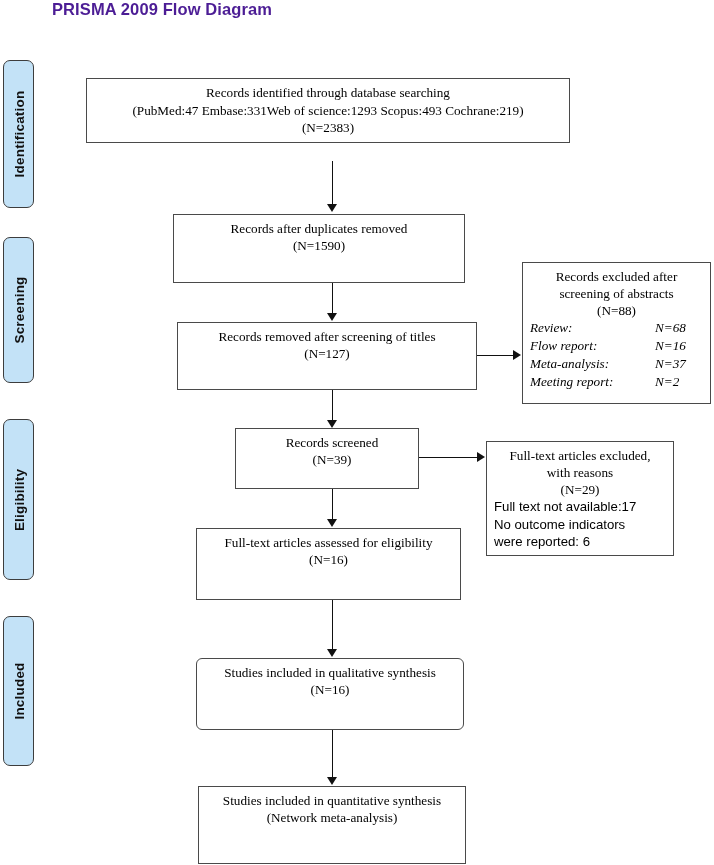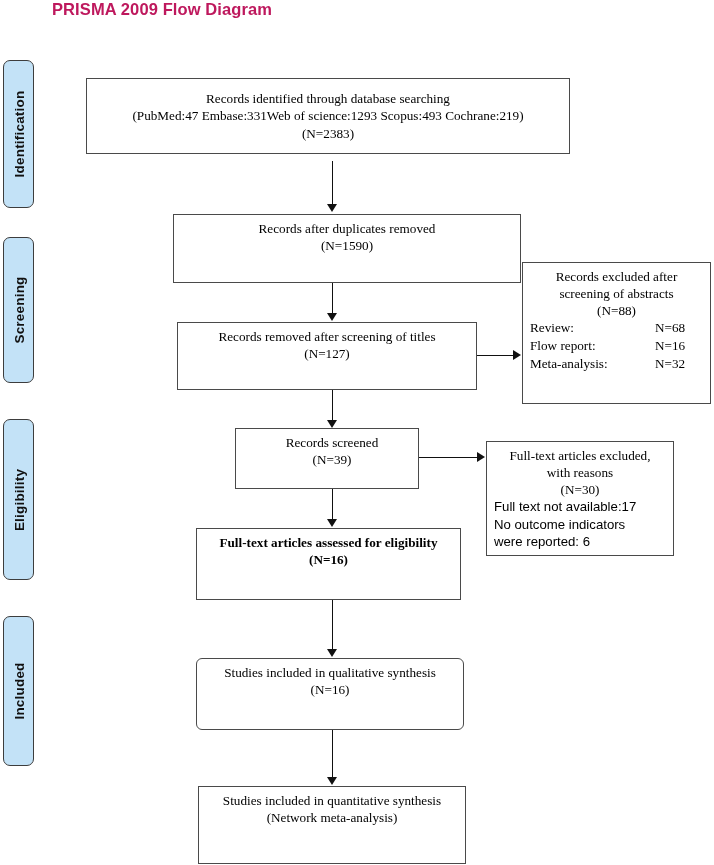--- a/index.html
+++ b/index.html
@@ -23,21 +23,21 @@
 
   
   .title {
     position: absolute;
     left: 52px;
     top: 0px;
     font-family: "Liberation Sans", sans-serif;
     font-weight: bold;
     font-size: 16.5px;
     letter-spacing: 0.1px;
-    color: #be185d;
+    color: #4c1d95;
     white-space: nowrap;
   }
 
   
   .stage {
     position: absolute;
     left: 3px;
     width: 31px;
     background: #c3e2f7;
     border: 1.4px solid #3d3d3d;
@@ -100,20 +100,21 @@
     line-height: 1.3;
     white-space: pre-line;
   }
   .reason-row {
     display: flex;
     justify-content: space-between;
     font-family: "Liberation Serif", serif;
     font-size: 13.2px;
     line-height: 1.34;
     padding-right: 6px;
+    font-style: italic;
   }
   .reason-row .rr-value {
     min-width: 42px;
     text-align: left;
   }
   .reason-line {
     text-align: left;
     font-family: "Liberation Sans", sans-serif;
     font-size: 13.2px;
     line-height: 1.3;
@@ -163,27 +164,27 @@
   </div>
 
   <div class="stage" style="top:419px; height:161px;">
     <span class="stage-label">Eligibility</span>
   </div>
 
   <div class="stage" style="top:616px; height:150px;">
     <span class="stage-label">Included</span>
   </div>
 
-  <div class="box" style="left:86px; top:78px; width:484px; height:76px;">
+  <div class="box" style="left:86px; top:78px; width:484px; height:65px;">
     <div class="box-text">Records identified through database searching
 (PubMed:47 Embase:331Web of science:1293 Scopus:493 Cochrane:219)
 (N=2383)</div>
   </div>
 
-  <div class="box top-aligned" style="left:173px; top:214px; width:348px; height:69px;">
+  <div class="box top-aligned" style="left:173px; top:214px; width:292px; height:69px;">
     <div class="box-text">Records after duplicates removed
 (N=1590)</div>
   </div>
 
   <div class="box top-aligned" style="left:177px; top:322px; width:300px; height:68px;">
     <div class="box-text">Records removed after screening of titles
 (N=127)</div>
   </div>
 
   <div class="detail-box" style="left:522px; top:262px; width:189px; height:142px;">
@@ -194,42 +195,46 @@
       <div class="reason-row">
         <span class="rr-label">Review:</span>
         <span class="rr-value">N=68</span>
       </div>
       <div class="reason-row">
         <span class="rr-label">Flow report:</span>
         <span class="rr-value">N=16</span>
       </div>
       <div class="reason-row">
         <span class="rr-label">Meta-analysis:</span>
-        <span class="rr-value">N=32</span>
+        <span class="rr-value">N=37</span>
+      </div>
+      <div class="reason-row">
+        <span class="rr-label">Meeting report:</span>
+        <span class="rr-value">N=2</span>
       </div>
     </div>
   </div>
 
   <div class="box top-aligned" style="left:235px; top:428px; width:184px; height:61px;padding-left:16px;">
     <div class="box-text">Records screened
 (N=39)</div>
   </div>
 
   <div class="detail-box" style="left:486px; top:441px; width:188px; height:115px;">
     <div class="detail-head">Full-text articles excluded,
 with reasons
-(N=30)</div>
+(N=29)</div>
     <div>
       <div class="reason-line">Full text not available:17</div>
       <div class="reason-line">No outcome indicators</div>
       <div class="reason-line">were reported: 6</div>
     </div>
   </div>
 
-  <div class="box top-aligned" style="left:196px; top:528px; width:265px; height:72px;font-weight:bold;">
+  <div class="box top-aligned" style="left:196px; top:528px; width:265px; height:72px;">
     <div class="box-text">Full-text articles assessed for eligibility
 (N=16)</div>
   </div>
 
   <div class="box top-aligned" style="left:196px; top:658px; width:268px; height:72px;border-radius:6px;">
     <div class="box-text">Studies included in qualitative synthesis
 (N=16)</div>
   </div>
 
   <div class="box top-aligned" style="left:198px; top:786px; width:268px; height:78px;">

